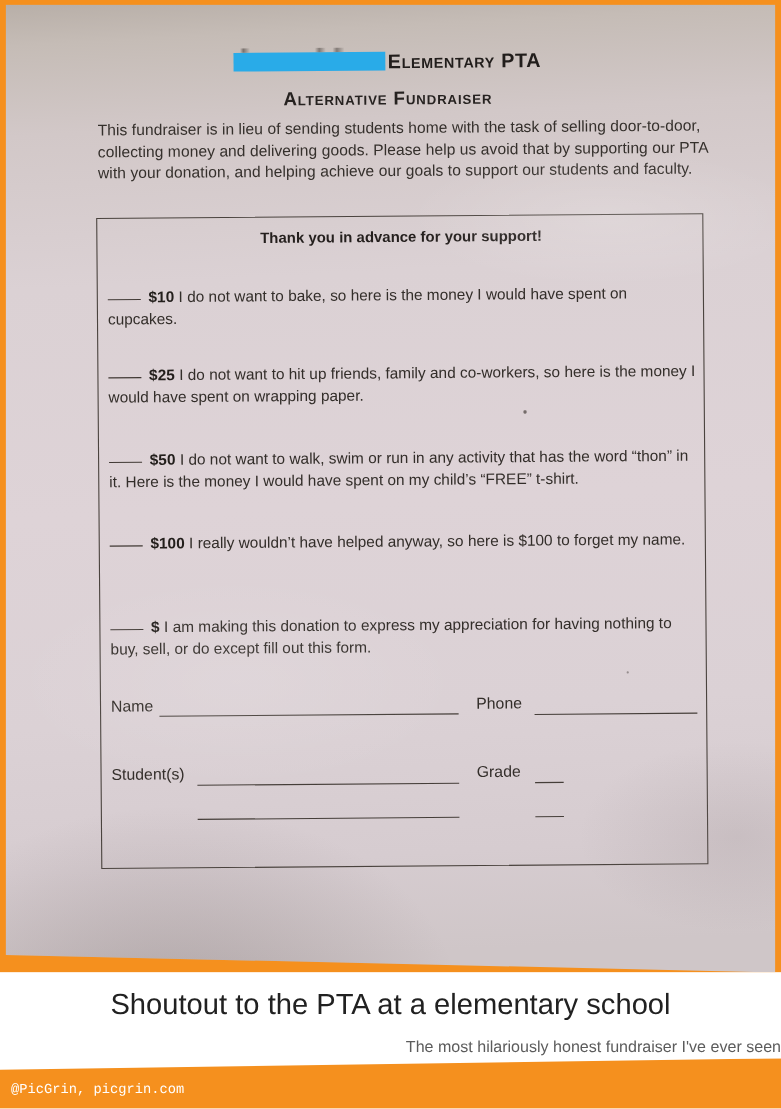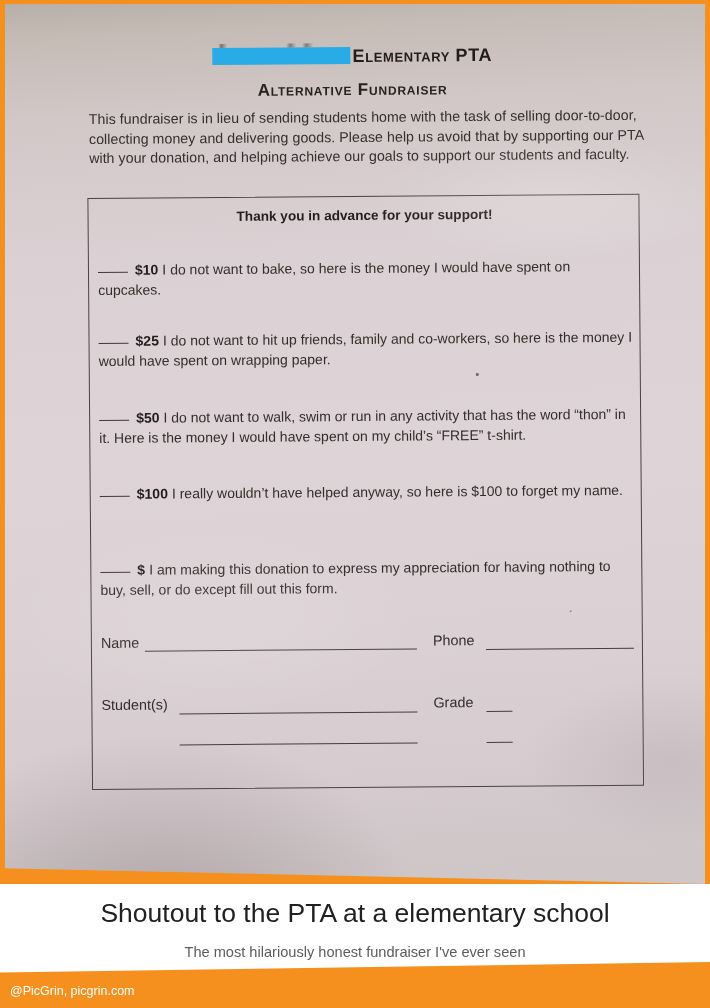--- a/index.html
+++ b/index.html
@@ -271,21 +271,21 @@
     text-align: center;
     font-size: 26.5px;
     color: #212121;
     font-family: "Liberation Sans", sans-serif;
   }
   #caption-sub {
     position: absolute;
     left: 0;
     top: 60px;
     width: 710px;
-    text-align: center;
+    text-align: right;
     font-size: 14.6px;
     color: #5c5c5c;
   }
 
   
   #footer-bar {
     position: absolute;
     left: 0;
     top: 962px;
     width: 710px;
@@ -293,20 +293,21 @@
     background: #f5901e;
     -webkit-clip-path: polygon(0 23%, 100% 0, 100% 100%, 0 100%);
     clip-path: polygon(0 23%, 100% 0, 100% 100%, 0 100%);
   }
   #footer-text {
     position: absolute;
     left: 10px;
     top: 22px;
     font-size: 12.5px;
     color: #ffffff;
+    font-family: Liberation Mono, monospace;
   }
 </style>
 </head>
 <body>
 
 <div id="page">
 
   <div id="photo-frame">
     <div id="photo">
       <div id="sheet">

